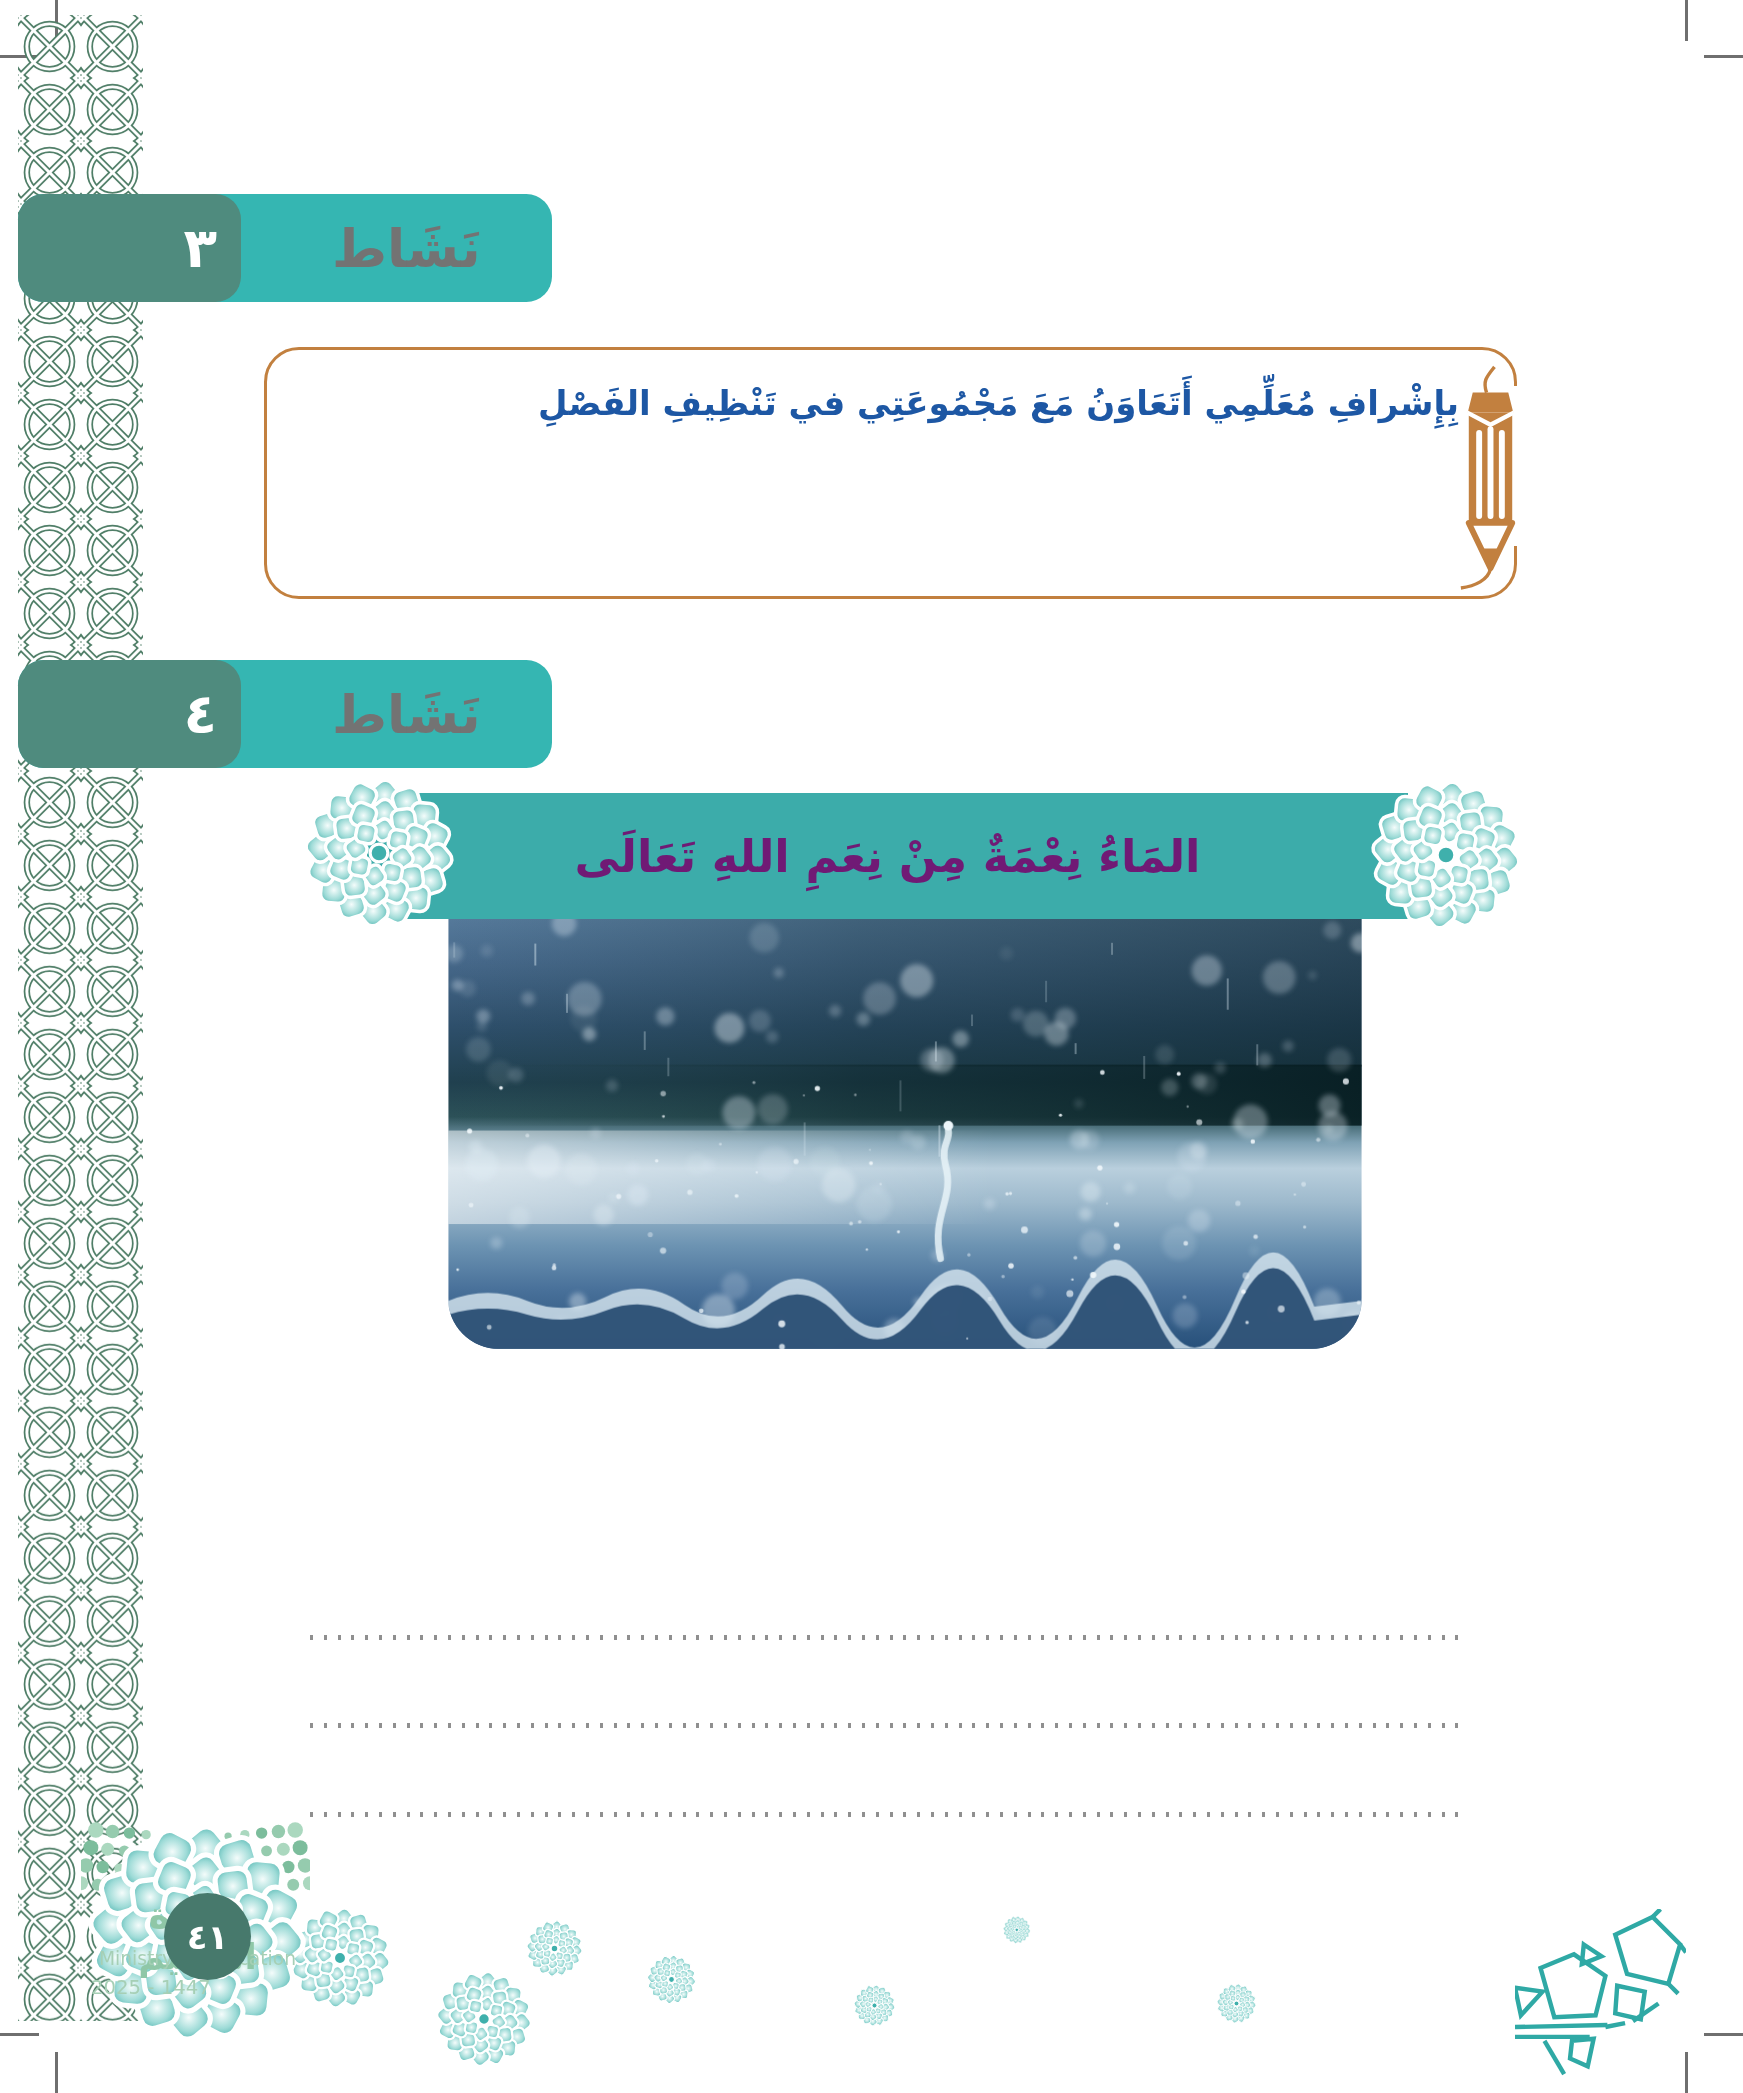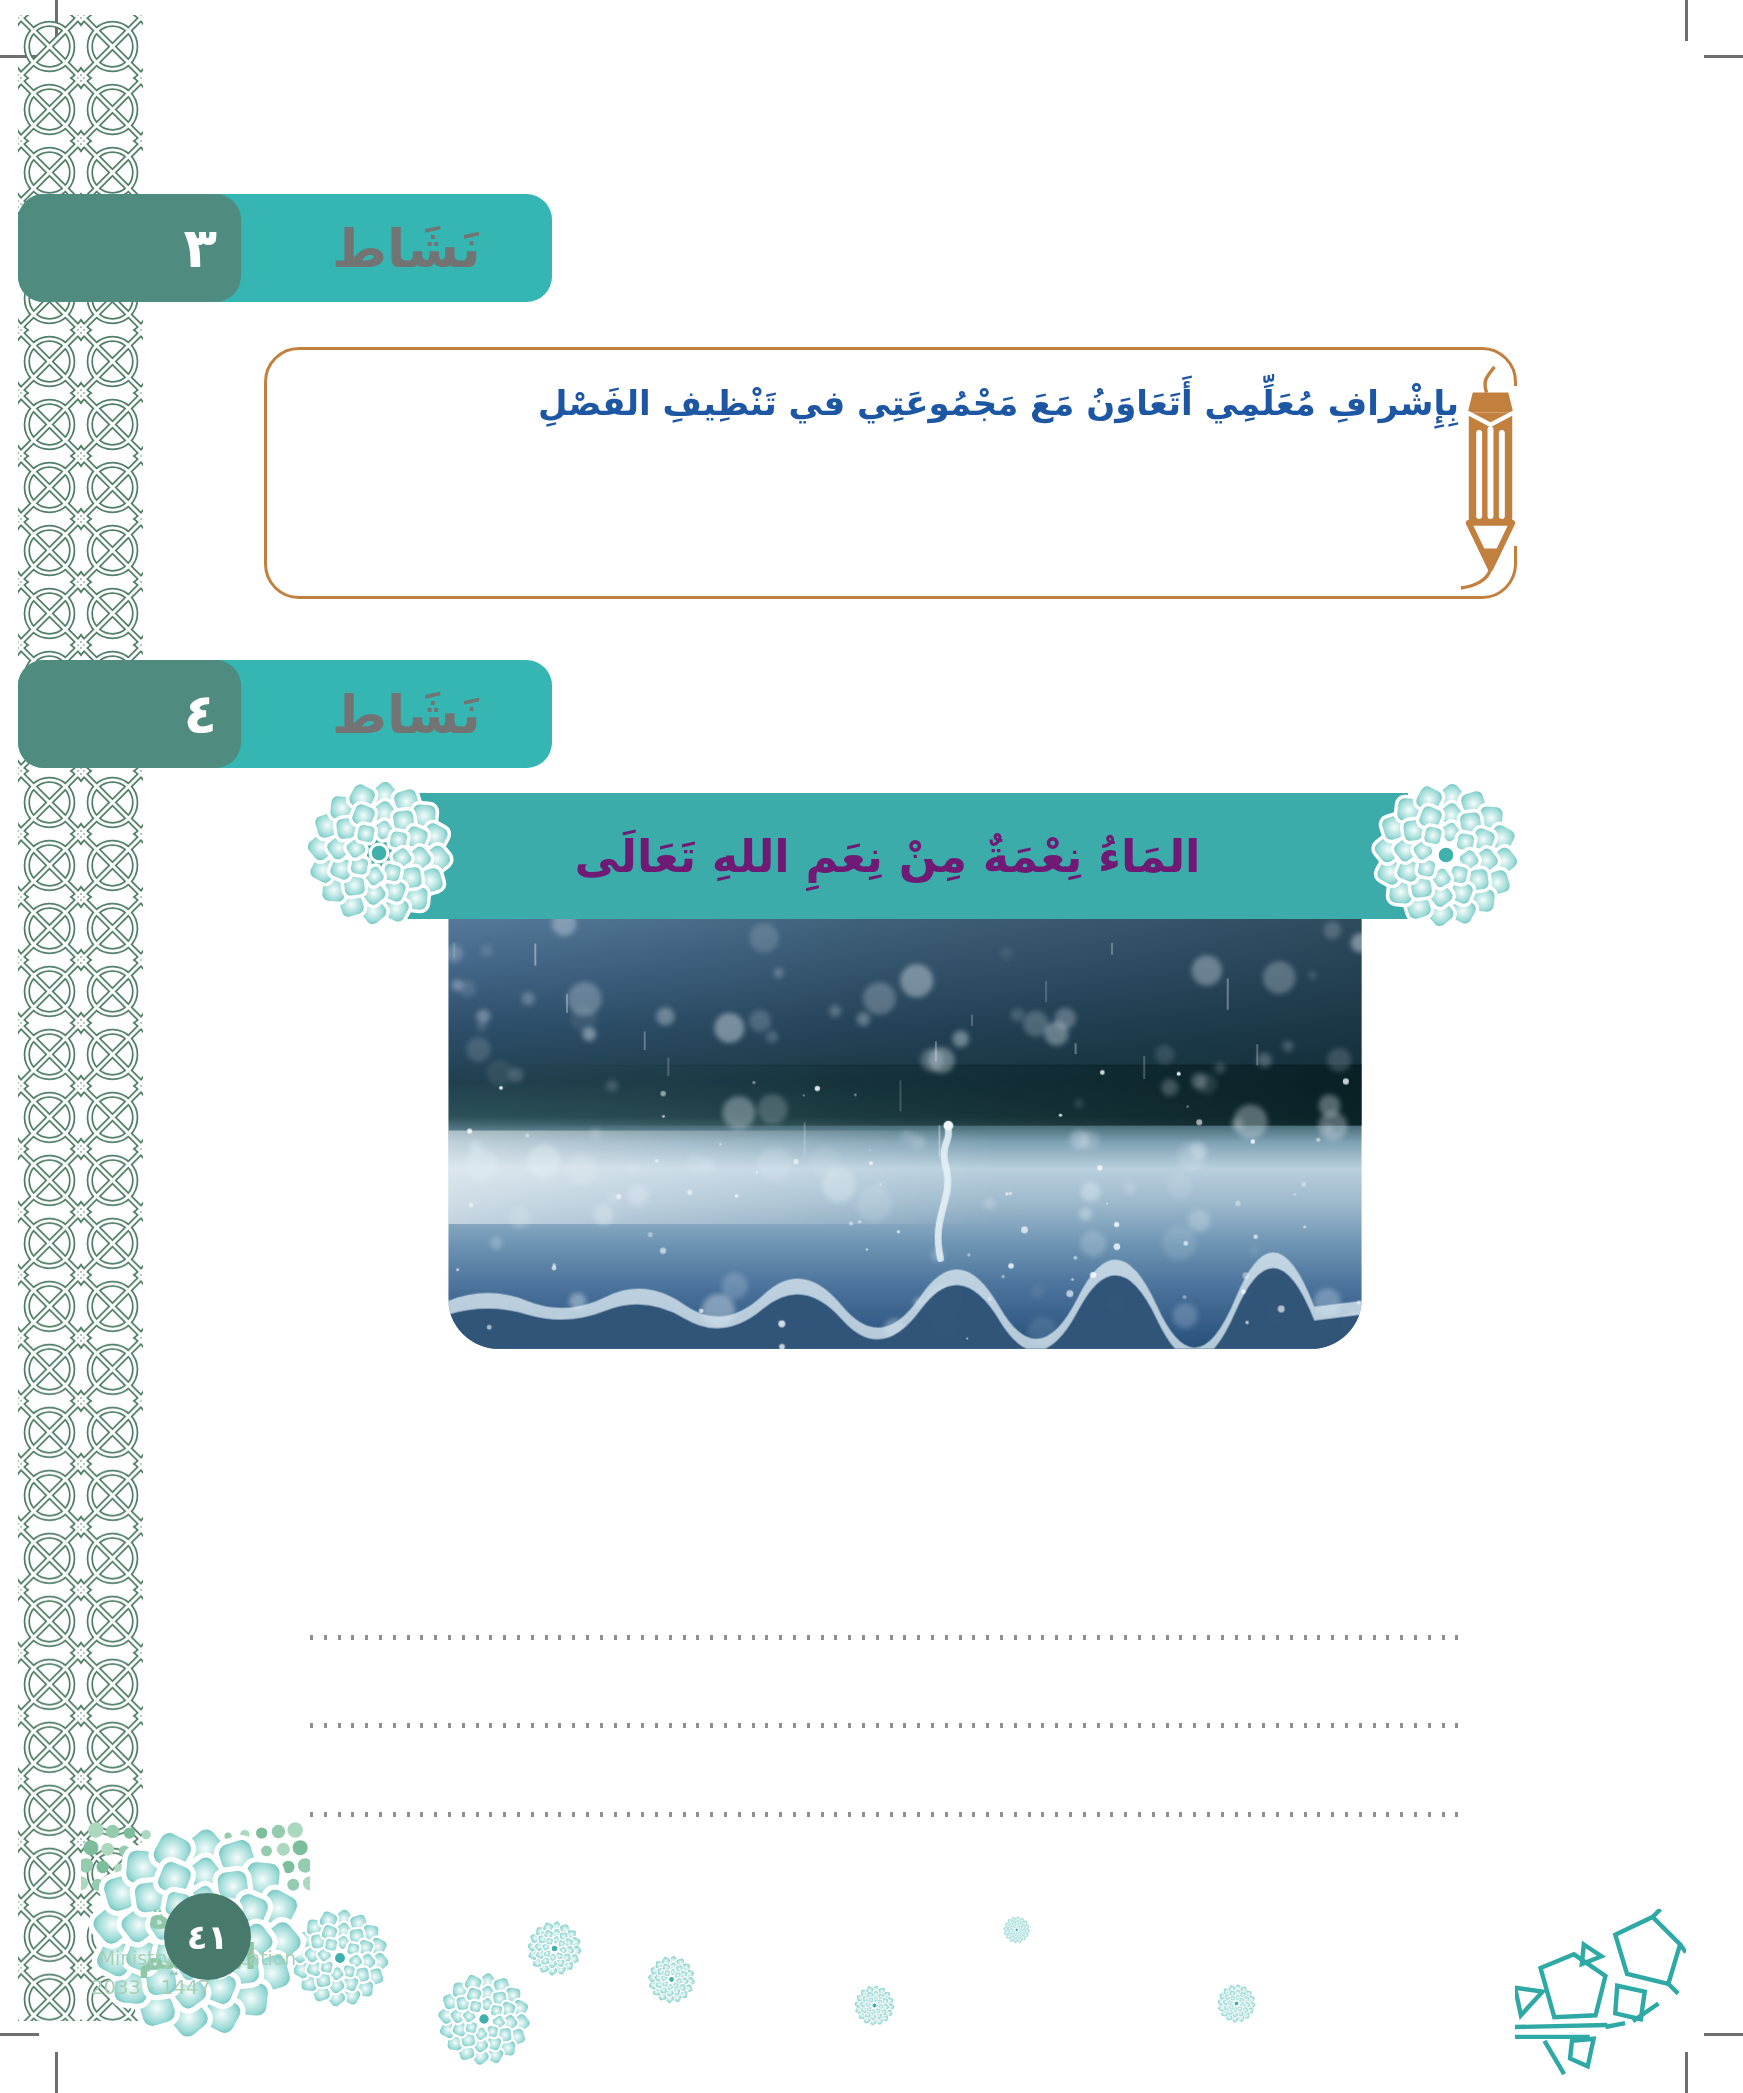--- a/index.html
+++ b/index.html
@@ -463,21 +463,21 @@
       <circle cx="227" cy="48" r="7.35" fill="#95cbae"></circle>
       <circle cx="147" cy="74" r="1.85" fill="#7cbd9c"></circle>
       <circle cx="164" cy="72.4" r="2.9000000000000004" fill="#95cbae"></circle>
       <circle cx="181" cy="70.8" r="3.95" fill="#abd8bf"></circle>
       <circle cx="198" cy="69.2" r="5" fill="#7cbd9c"></circle>
       <circle cx="215" cy="67.6" r="6.050000000000001" fill="#95cbae"></circle>
       <circle cx="232" cy="66" r="7.1" fill="#abd8bf"></circle>
     </svg>
   <div class="moe-ar">وزارة التعليم</div>
   <div class="moe-en">Ministry of Education</div>
-  <div class="moe-year">2033 - 1447</div>
+  <div class="moe-year">2025 - 1447</div>
 
   <svg class="rosette big" style="left:79px;top:1815px" width="236" height="236" viewBox="-50 -50 100 100">
       <use href="#flowerSym"></use>
     </svg>
   <div class="pagenum">٤١</div>
 
   <svg class="rosette" style="left:285px;top:1903px" width="110" height="110" viewBox="-50 -50 100 100">
       <use href="#flowerSym"></use>
     </svg>
   <svg class="rosette" style="left:432px;top:1967px" width="104" height="104" viewBox="-50 -50 100 100">

